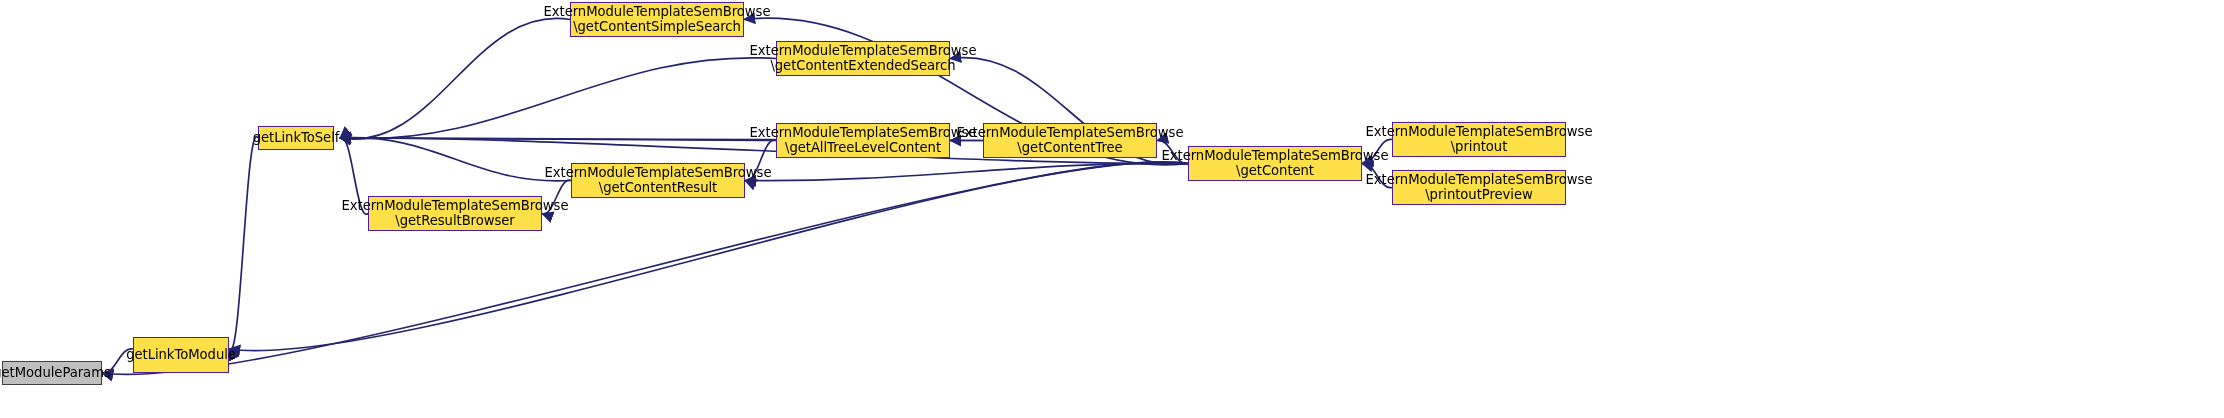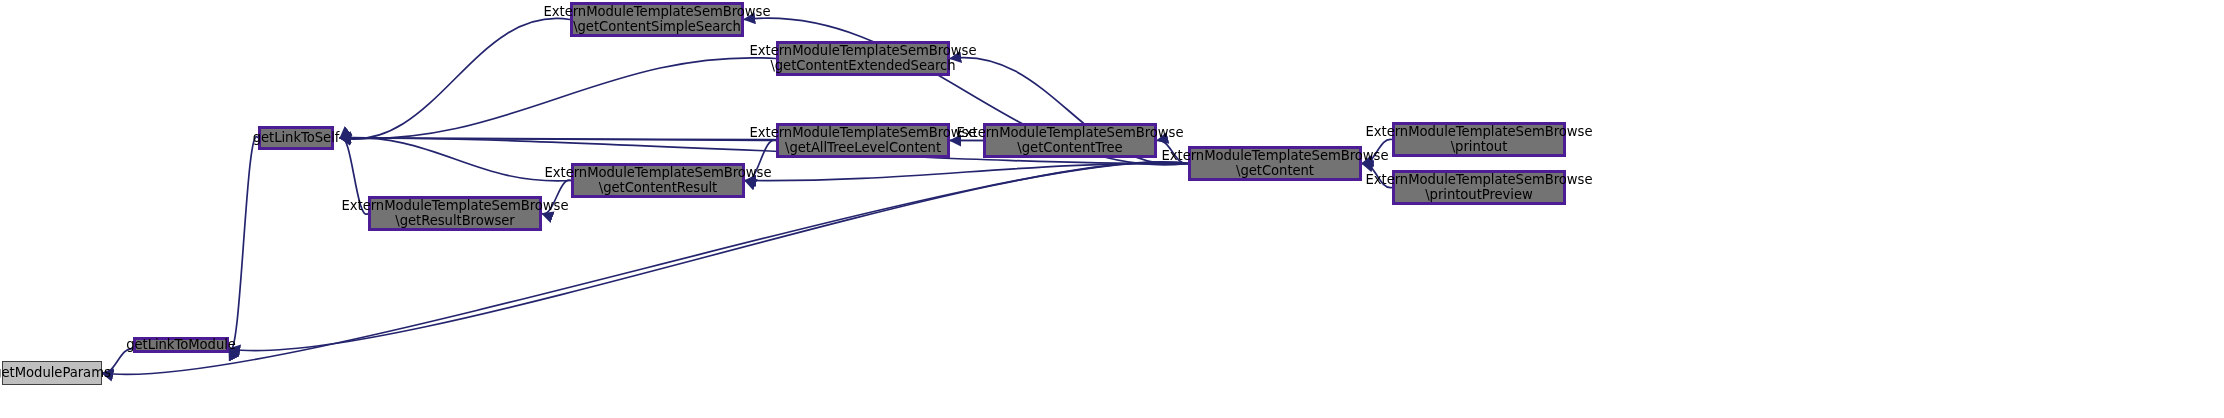--- a/index.html
+++ b/index.html
@@ -19,22 +19,22 @@
     position: absolute;
     left: 0;
     top: 0;
     width: 2224px;
     height: 418px;
     pointer-events: none;
   }
   .node {
     position: absolute;
     box-sizing: border-box;
-    border: 3px solid #4c1d95;
-    background: #737373;
+    border: 1px solid #4c1d95;
+    background: #fde047;
     color: #000000;
     display: flex;
     align-items: center;
     justify-content: center;
     text-align: center;
     line-height: 1.12;
     font-size: 13.2px;
     letter-spacing: -0.05px;
     white-space: pre-line;
     padding: 0 3px;
@@ -76,21 +76,21 @@
         <path d="M 1188 163.5 C 1018 161.29, 915 182.71, 745 180.5" marker-end="url(#arrowhead)"></path>
         <path d="M 983 140.5 C 969.14 140.5, 963.86 140.5, 950 140.5" marker-end="url(#arrowhead)"></path>
         <path d="M 1188 163.5 C 1174.98 166.49, 1170.02 137.51, 1157 140.5" marker-end="url(#arrowhead)"></path>
         <path d="M 1188 163.5 C 1018 182.22, 914 0.7800000000000011, 744 19.5" marker-end="url(#arrowhead)"></path>
         <path d="M 1188 163.5 C 1088.04 177.15, 1049.96 44.85, 950 58.5" marker-end="url(#arrowhead)"></path>
         <path d="M 1392 139.5 C 1379.4 136.38, 1374.6 166.62, 1362 163.5" marker-end="url(#arrowhead)"></path>
         <path d="M 1392 187.5 C 1379.4 190.62, 1374.6 160.38, 1362 163.5" marker-end="url(#arrowhead)"></path>
       </g>
   </svg>
 <div class="node highlight" style="left: 2px; top: 361px; width: 100px; height: 24px;"><span class="node-label">getModuleParams</span></div>
-    <div class="node" style="left: 133px; top: 337px; width: 96px; height: 16px;"><span class="node-label">getLinkToModule</span></div>
+    <div class="node" style="left: 133px; top: 337px; width: 96px; height: 36px;"><span class="node-label">getLinkToModule</span></div>
     <div class="node" style="left: 258px; top: 126px; width: 76px; height: 24px;"><span class="node-label">getLinkToSelf</span></div>
     <div class="node" style="left: 368px; top: 196px; width: 174px; height: 35px;"><span class="node-label">ExternModuleTemplateSemBrowse
 \getResultBrowser</span></div>
     <div class="node" style="left: 571px; top: 163px; width: 174px; height: 35px;"><span class="node-label">ExternModuleTemplateSemBrowse
 \getContentResult</span></div>
     <div class="node" style="left: 776px; top: 123px; width: 174px; height: 35px;"><span class="node-label">ExternModuleTemplateSemBrowse
 \getAllTreeLevelContent</span></div>
     <div class="node" style="left: 983px; top: 123px; width: 174px; height: 35px;"><span class="node-label">ExternModuleTemplateSemBrowse
 \getContentTree</span></div>
     <div class="node" style="left: 570px; top: 2px; width: 174px; height: 35px;"><span class="node-label">ExternModuleTemplateSemBrowse

